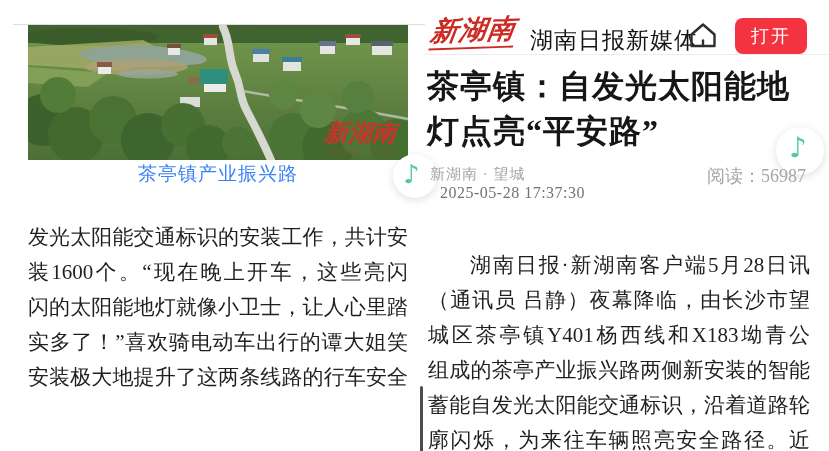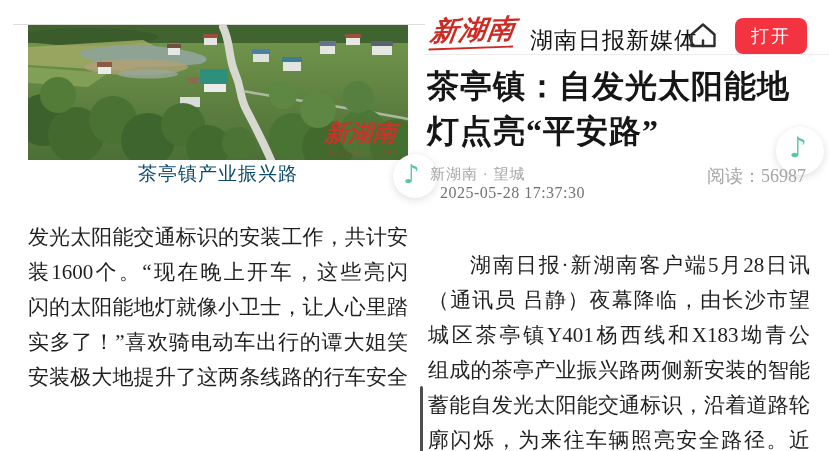--- a/index.html
+++ b/index.html
@@ -10,21 +10,21 @@
   }
   .abs{position:absolute;}
 
   
   .top-line{left:13px;top:24px;width:412px;height:1px;background:#dedede;}
 
   
   .photo{left:28px;top:25px;width:380px;height:135px;overflow:hidden;background:#5e8442;}
   .photo svg{display:block;width:100%;height:100%;}
   .caption{left:28px;top:161px;width:380px;text-align:center;
-    font-size:19px;color:#0c4a6e;letter-spacing:1px;}
+    font-size:19px;color:#3b82f6;letter-spacing:1px;}
 
   
   .note-circle{background:#fff;border-radius:50%;box-shadow:0 2px 9px rgba(0,0,0,.13);}
   .nc-left{left:393px;top:154px;width:44px;height:44px;}
   .nc-right{left:776px;top:127px;width:48px;height:48px;}
   .note-glyph{color:#57c79e;font-family:"DejaVu Sans",sans-serif;font-weight:bold;line-height:1;}
   .ng-left{left:403px;top:161px;font-size:26px;}
   .ng-right{left:789px;top:134px;font-size:28px;}
 
   

